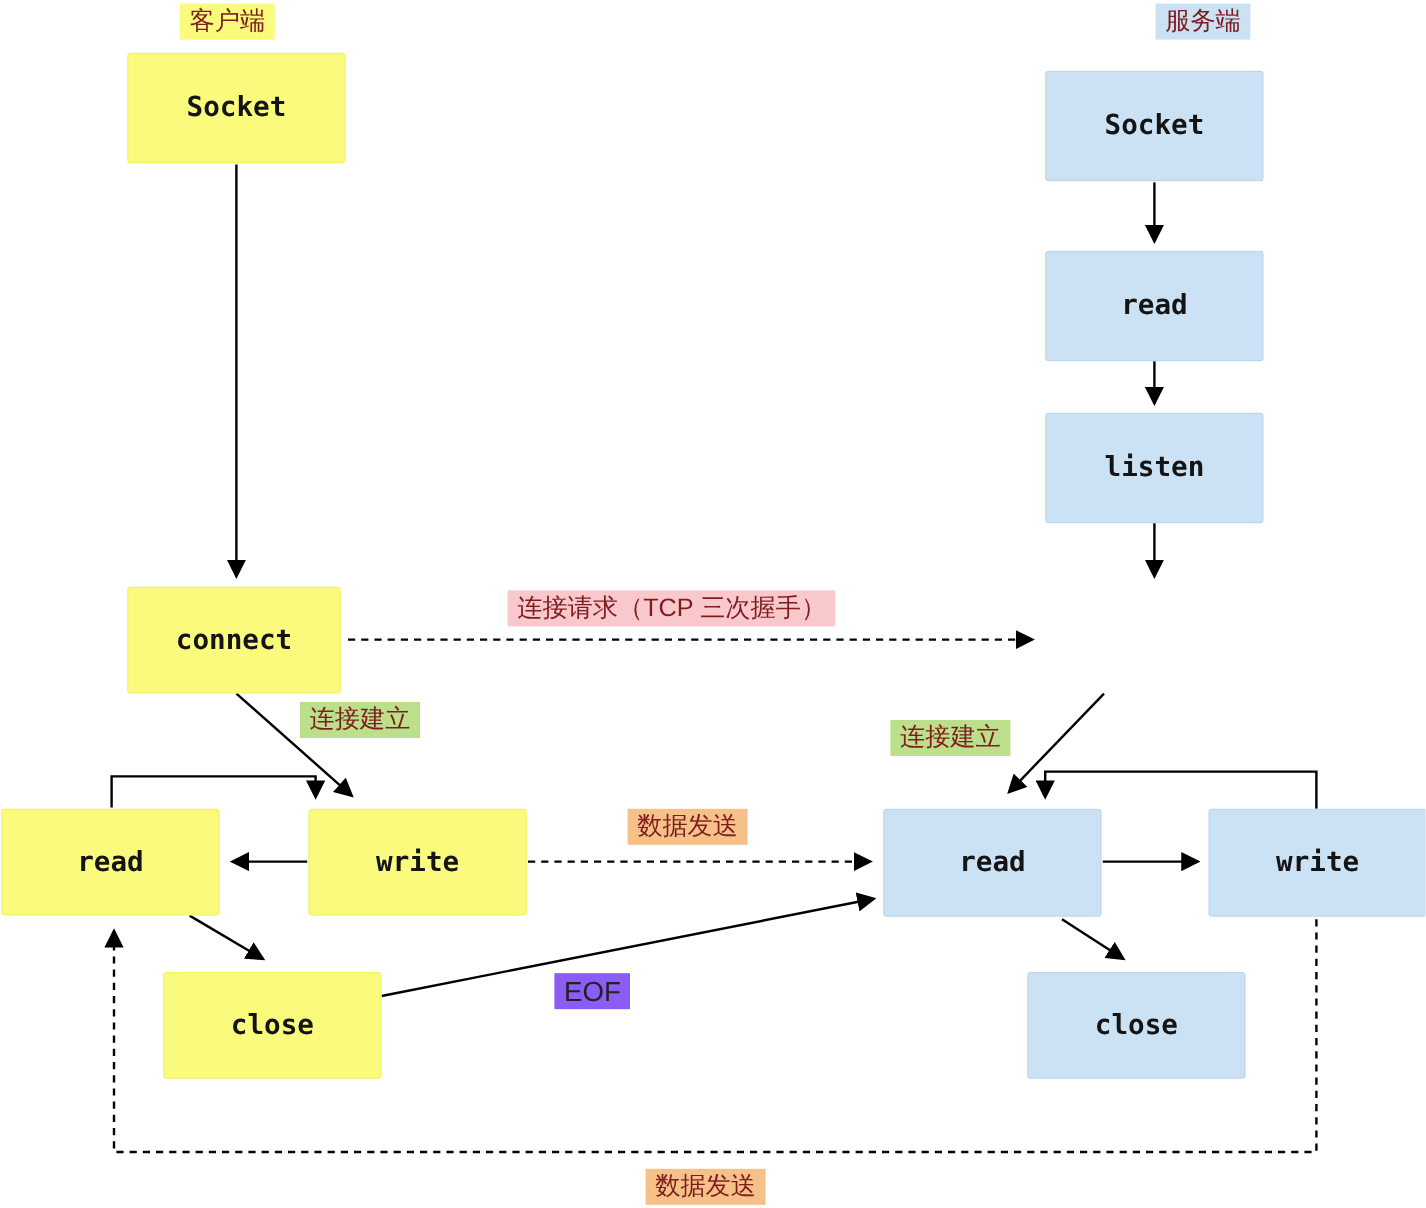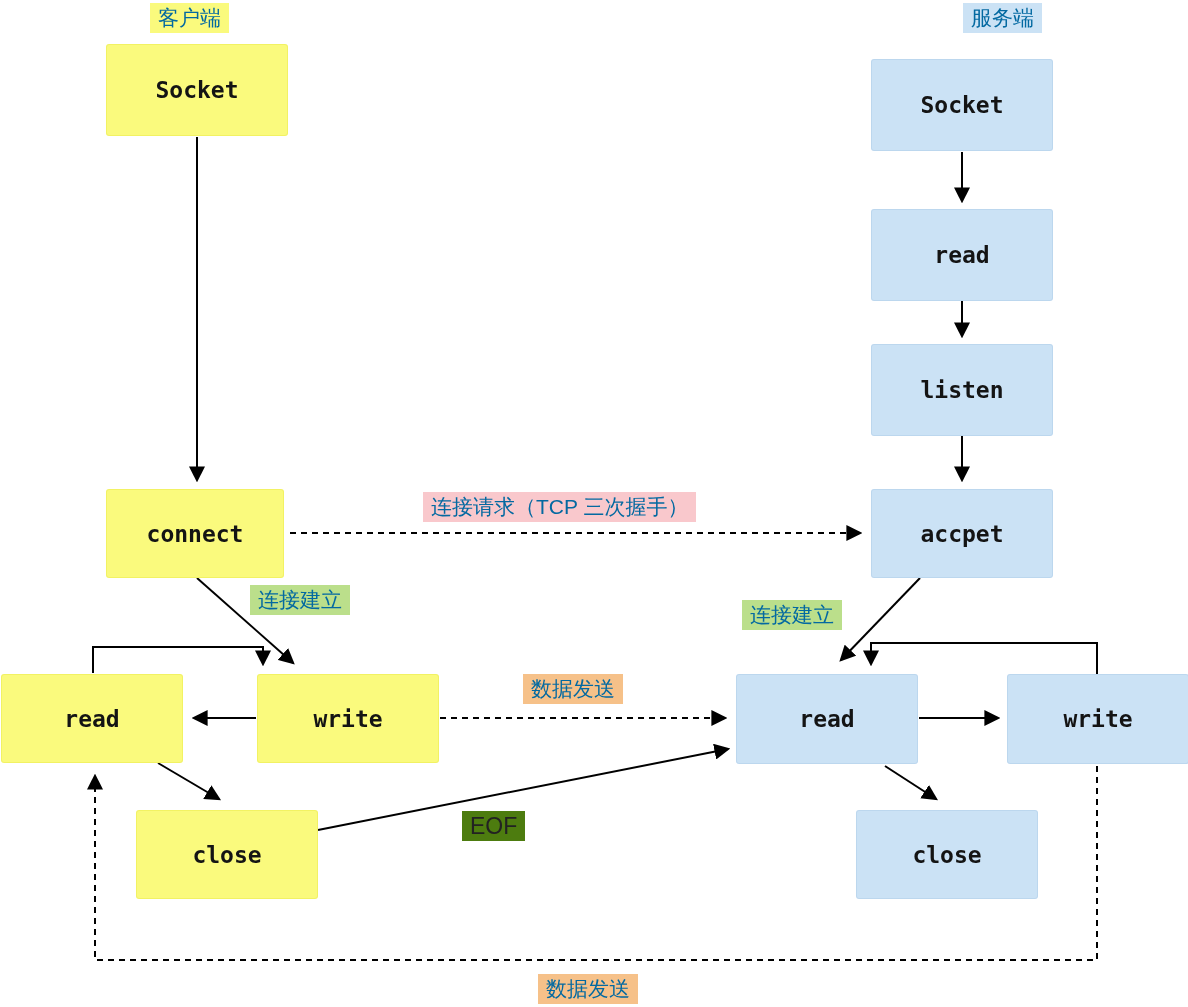--- a/index.html
+++ b/index.html
@@ -18,31 +18,31 @@
     font-weight:700;
     font-size:23px;
     color:#141414;
     border-radius:2px;
   }
   .client-box{background:#FAFA7D;box-shadow:0 0 0 1px #f2f263;}
   .server-box{background:#CBE2F5;box-shadow:0 0 0 1px #bcd7ee;}
   .tag{
     position:absolute;
     font-size:21px;
-    color:#0369a1;
+    color:#7f1d1d;
     padding:2px 8px;
     white-space:nowrap;
     line-height:26px;
   }
   .tag-yellow{background:#FAFA7D;}
   .tag-blue{background:#CBE2F5;margin-left:48px;}
   .tag-pink{background:#F9C8CC;}
   .tag-green{background:#BBDF8B;}
   .tag-orange{background:#F6C189;}
-  .tag-gray{background:#4d7c0f;color:#222;text-align:center;}
+  .tag-gray{background:#8b5cf6;color:#222;text-align:center;}
 </style>
 </head>
 <body>
 
 <div id="canvas">
 
   <svg id="wires" width="1188" height="1007" viewBox="0 0 1188 1007">
     <defs>
       <marker id="arr" viewBox="0 0 10 10" refX="8.5" refY="5" markerWidth="8" markerHeight="8" orient="auto-start-reverse">
         <path d="M0,0 L10,5 L0,10 z" fill="#000"></path>
@@ -85,21 +85,20 @@
 
   <div class="box client-box" style="left:107px;top:45px;width:180px;height:90px;">Socket</div>
   <div class="box client-box" style="left:107px;top:490px;width:176px;height:87px;">connect</div>
   <div class="box client-box" style="left:2px;top:675px;width:180px;height:87px;">read</div>
   <div class="box client-box" style="left:258px;top:675px;width:180px;height:87px;">write</div>
   <div class="box client-box" style="left:137px;top:811px;width:180px;height:87px;">close</div>
 
   <div class="box server-box" style="left:872px;top:60px;width:180px;height:90px;">Socket</div>
   <div class="box server-box" style="left:872px;top:210px;width:180px;height:90px;">read</div>
   <div class="box server-box" style="left:872px;top:345px;width:180px;height:90px;text-align:right;">listen</div>
-  <div class="box server-box" style="left:872px;top:490px;width:180px;height:87px;">accpet</div>
   <div class="box server-box" style="left:737px;top:675px;width:180px;height:88px;">read</div>
   <div class="box server-box" style="left:1008px;top:675px;width:180px;height:88px;">write</div>
   <div class="box server-box" style="left:857px;top:811px;width:180px;height:87px;">close</div>
 
   <div class="tag tag-pink" style="left:423px;top:492px;">连接请求（TCP 三次握手）</div>
   <div class="tag tag-green" style="left:250px;top:585px;">连接建立</div>
   <div class="tag tag-green" style="left:742px;top:600px;">连接建立</div>
   <div class="tag tag-orange" style="left:523px;top:674px;">数据发送</div>
   <div class="tag tag-gray" style="left:462px;top:811px;font-size:23px;">EOF</div>
   <div class="tag tag-orange" style="left:538px;top:974px;">数据发送</div>

